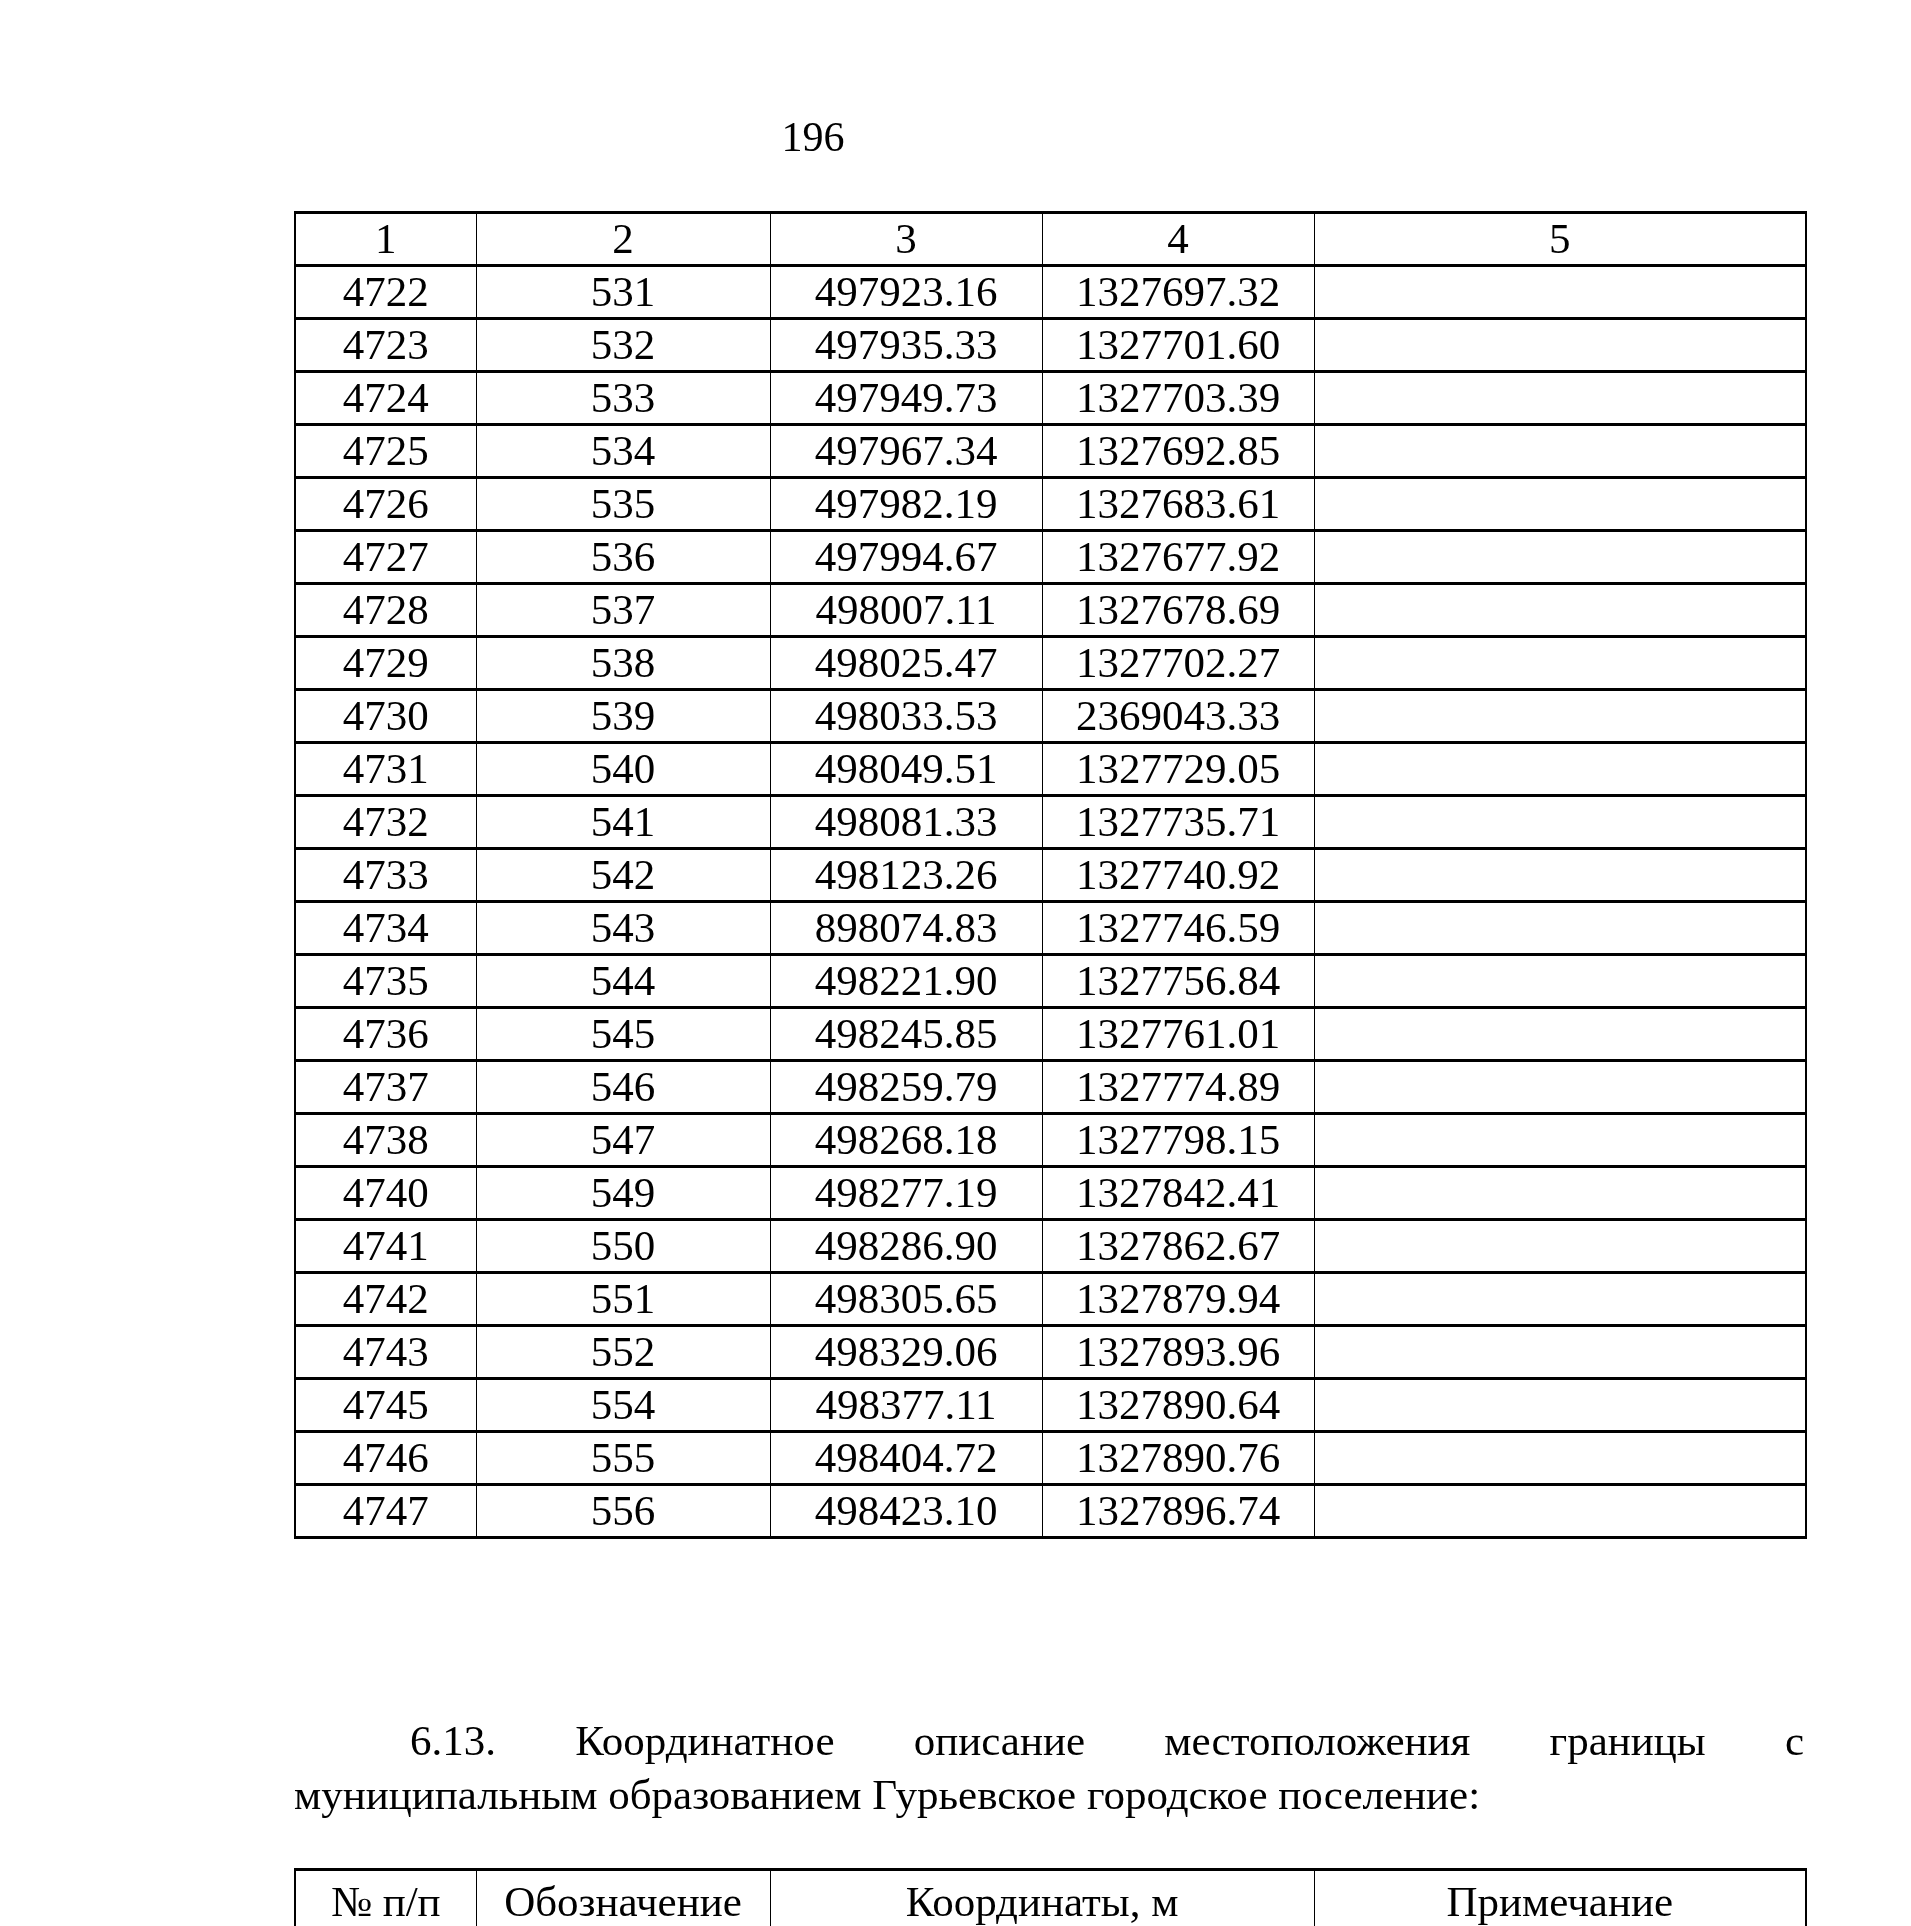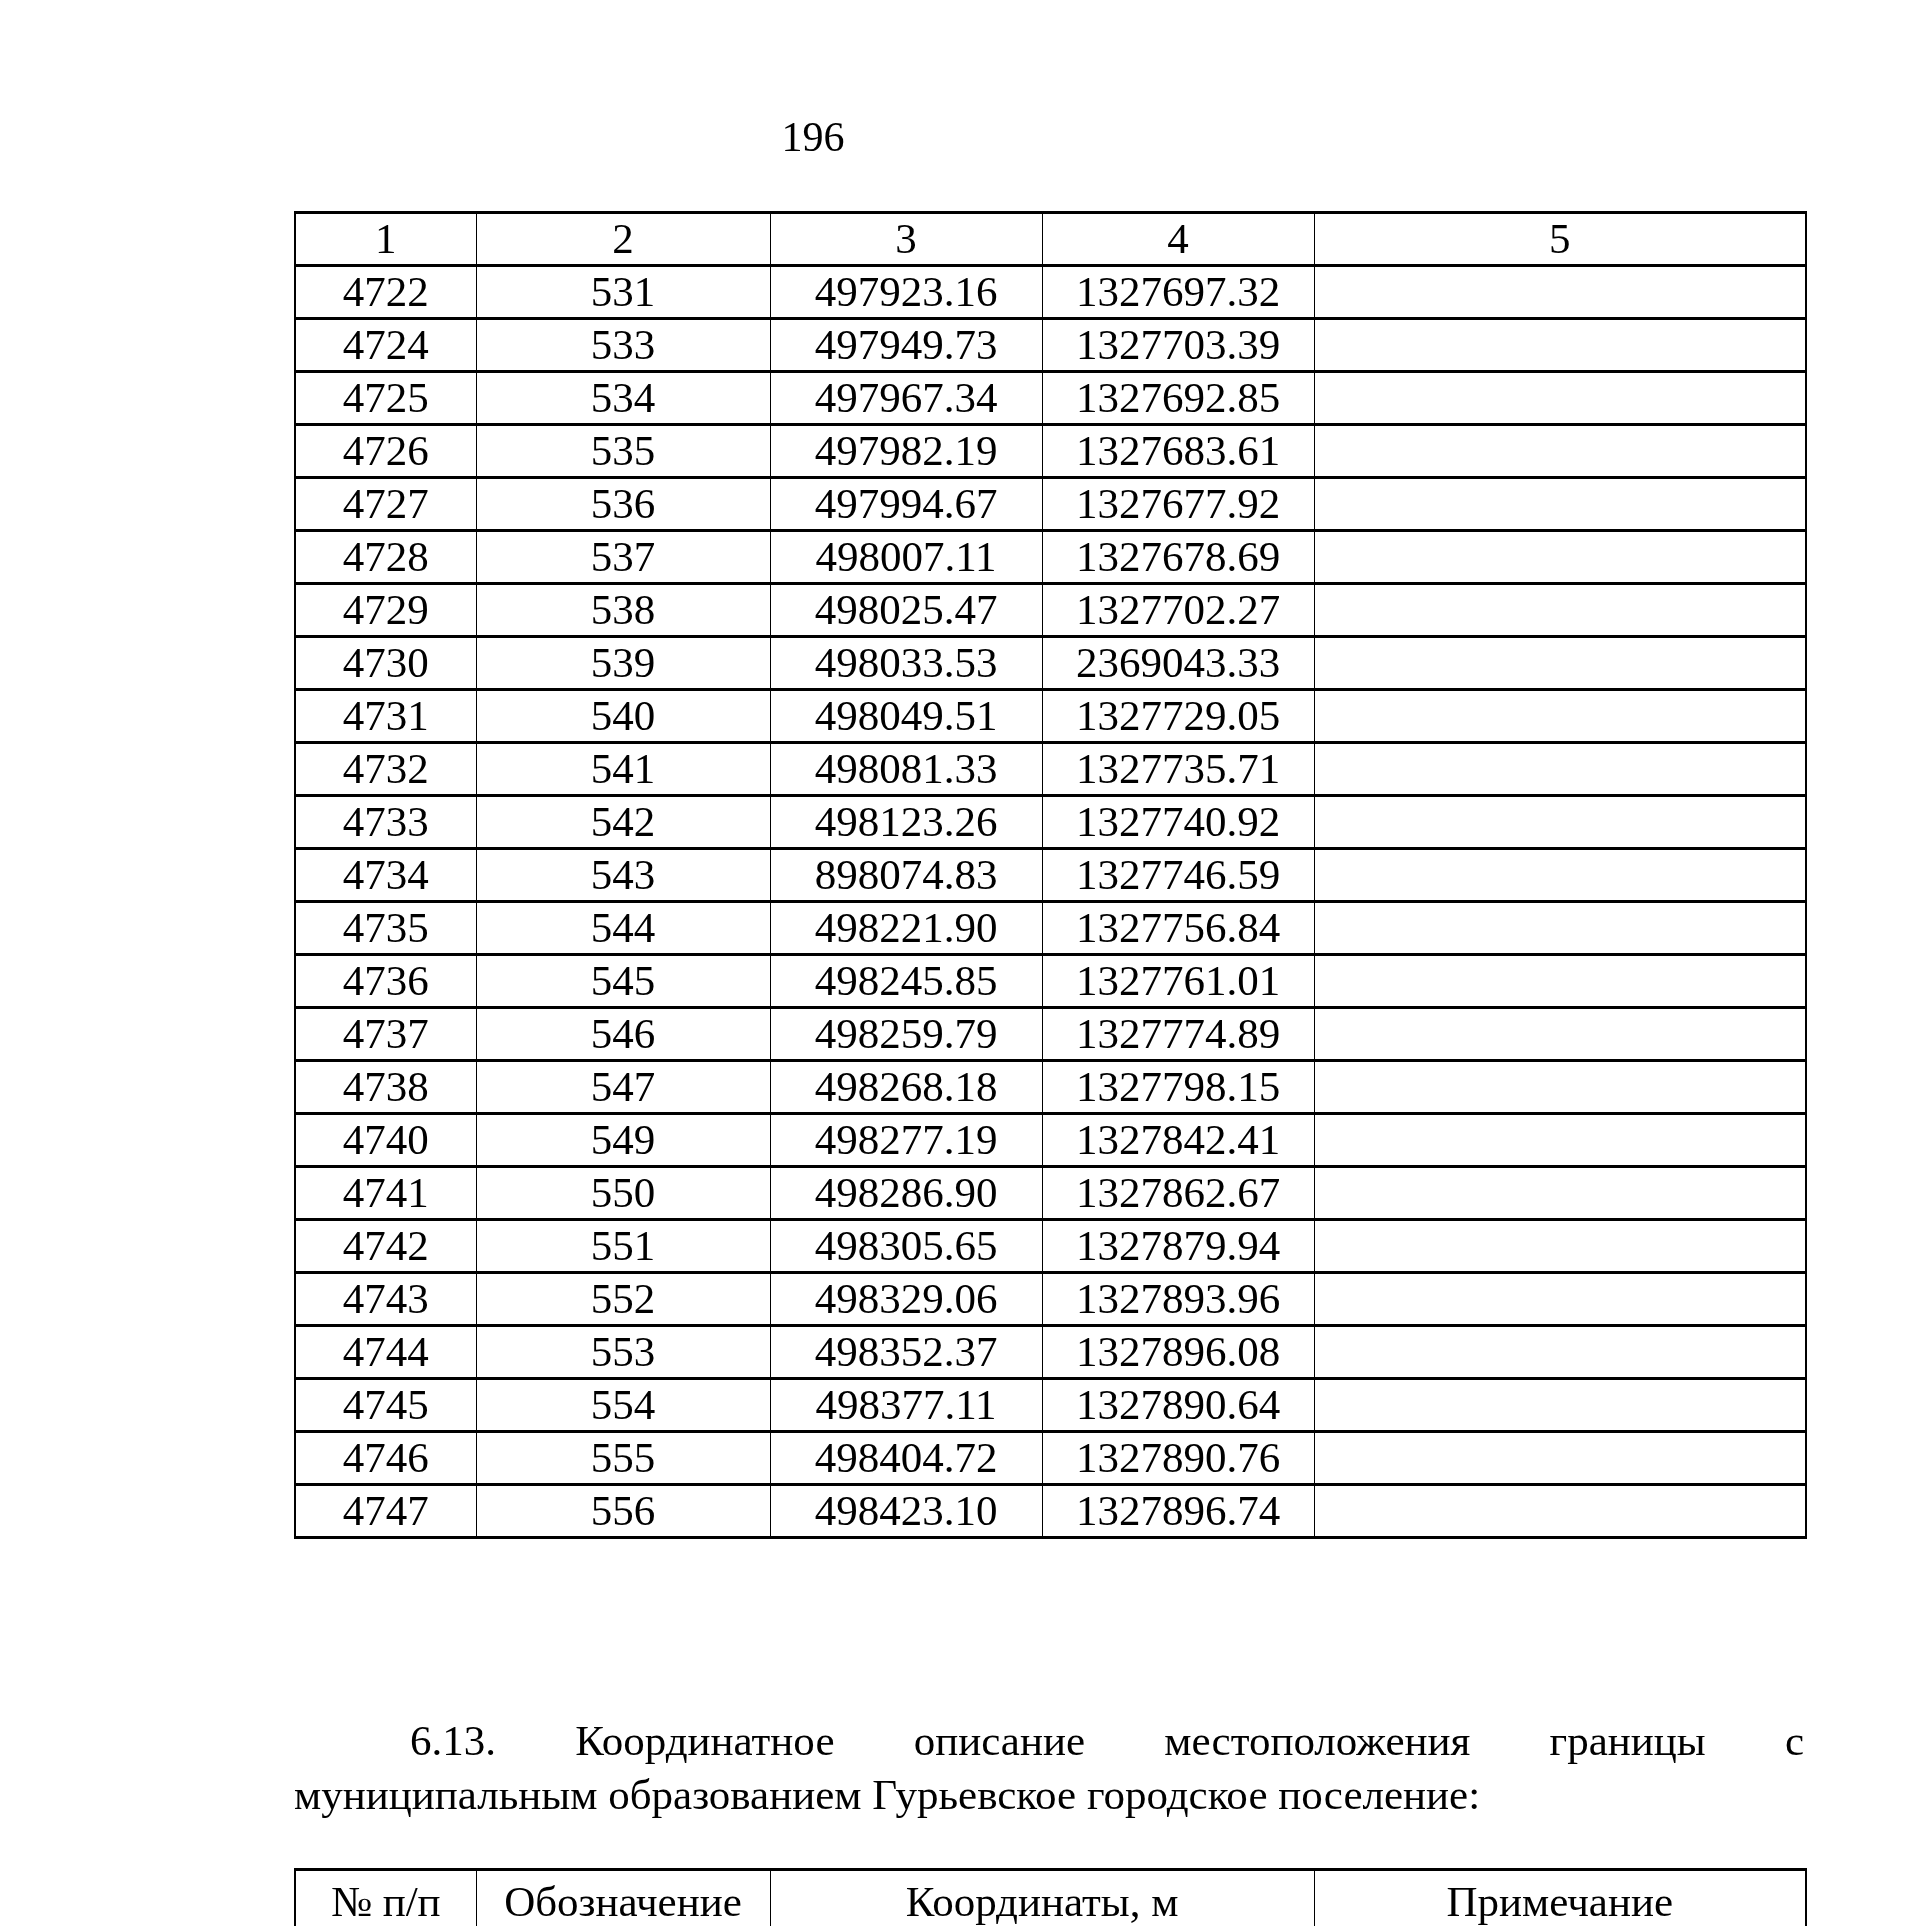--- a/index.html
+++ b/index.html
@@ -68,20 +68,27 @@
         <td class="c5">5</td>
       </tr>
       <tr>
         <td class="c1">4722</td>
         <td class="c2">531</td>
         <td class="c3">497923.16</td>
         <td class="c4">1327697.32</td>
         <td class="c5"></td>
       </tr>
       <tr>
+        <td class="c1">4723</td>
+        <td class="c2">532</td>
+        <td class="c3">497935.33</td>
+        <td class="c4">1327701.60</td>
+        <td class="c5"></td>
+      </tr>
+      <tr>
         <td class="c1">4724</td>
         <td class="c2">533</td>
         <td class="c3">497949.73</td>
         <td class="c4">1327703.39</td>
         <td class="c5"></td>
       </tr>
       <tr>
         <td class="c1">4725</td>
         <td class="c2">534</td>
         <td class="c3">497967.34</td>
@@ -198,27 +205,20 @@
         <td class="c2">551</td>
         <td class="c3">498305.65</td>
         <td class="c4">1327879.94</td>
         <td class="c5"></td>
       </tr>
       <tr>
         <td class="c1">4743</td>
         <td class="c2">552</td>
         <td class="c3">498329.06</td>
         <td class="c4">1327893.96</td>
-        <td class="c5"></td>
-      </tr>
-      <tr>
-        <td class="c1">4744</td>
-        <td class="c2">553</td>
-        <td class="c3">498352.37</td>
-        <td class="c4">1327896.08</td>
         <td class="c5"></td>
       </tr>
       <tr>
         <td class="c1">4745</td>
         <td class="c2">554</td>
         <td class="c3">498377.11</td>
         <td class="c4">1327890.64</td>
         <td class="c5"></td>
       </tr>
       <tr>

